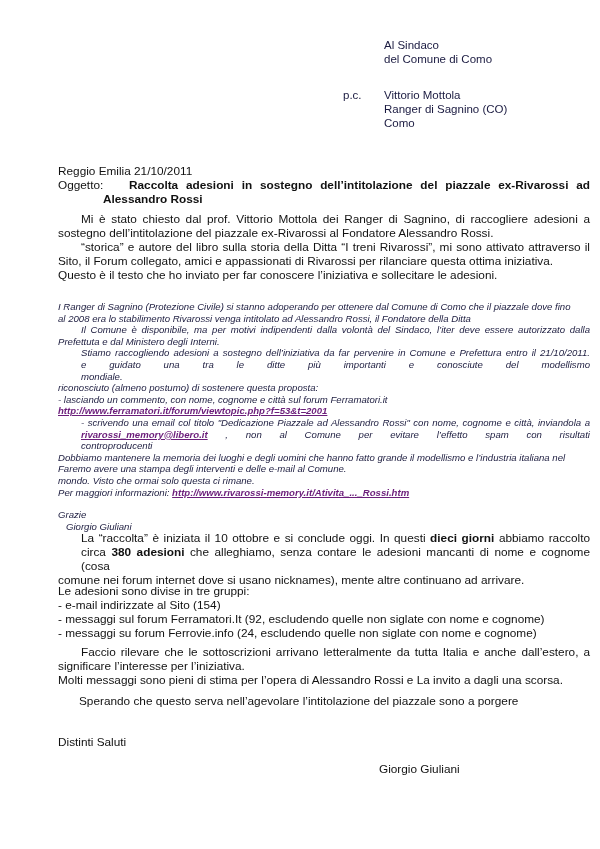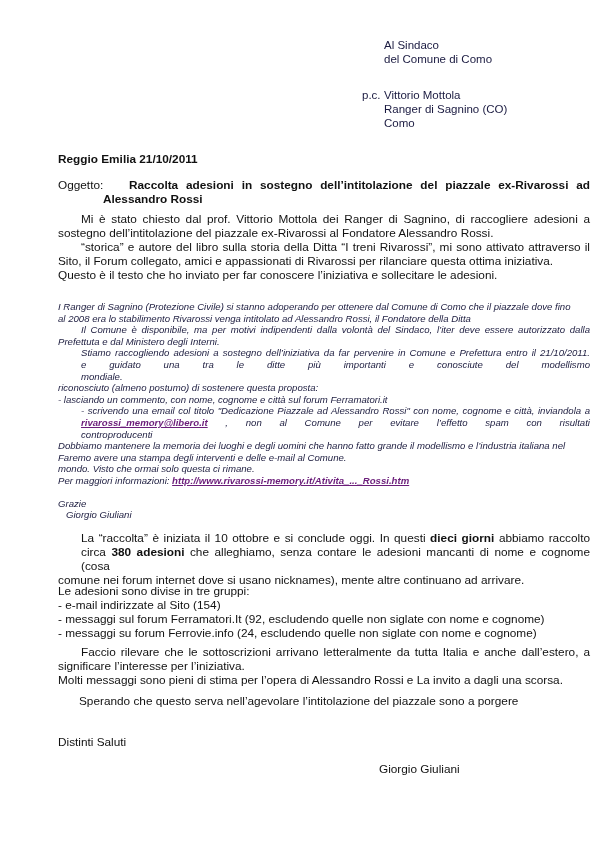--- a/index.html
+++ b/index.html
@@ -15,28 +15,28 @@
     .jline { display: block; text-align: justify; text-align-last: justify; padding-left: 23px; }
   </style>
 </head>
 <body>
 
 <div class="abs addr" style="left:384px; top:38px;">
   <span class="line">Al Sindaco</span>
   <span class="line">del Comune di Como</span>
 </div>
 
-<div class="abs addr" style="left:362px; top:88px;">p.c.</div>
+<div class="abs addr" style="left:343px; top:88px;">p.c.</div>
 <div class="abs addr" style="left:384px; top:88px;">
   <span class="line">Vittorio Mottola</span>
   <span class="line">Ranger di Sagnino (CO)</span>
   <span class="line">Como</span>
 </div>
 
-<div class="abs main" style="left:58px; top:152px;font-weight:bold;">Reggio Emilia 21/10/2011</div>
+<div class="abs main" style="left:58px; top:164px;">Reggio Emilia 21/10/2011</div>
 
 <div class="abs main" style="left:58px; top:178px;">Oggetto:</div>
 <div class="abs main bold" style="left:110px; top:178px; width:480px;">
   <span class="jline" style="margin-left:-4px;">Raccolta adesioni in sostegno dell’intitolazione del piazzale ex-Rivarossi ad</span>
   <span class="line" style="margin-left:-7px;">Alessandro Rossi</span>
 </div>
 
 <div class="abs main" style="left:58px; top:212px; width:532px;">
   <span class="jline">Mi è stato chiesto dal prof. Vittorio Mottola dei Ranger di Sagnino, di raccogliere adesioni a</span>
   <span class="line">sostegno dell’intitolazione del piazzale ex-Rivarossi al Fondatore Alessandro Rossi.</span>
@@ -47,20 +47,23 @@
 
 <div class="abs italic" style="left:58px; top:301px; width:532px;">
   <span class="line">I Ranger di Sagnino (Protezione Civile) si stanno adoperando per ottenere dal Comune di Como che il piazzale dove fino</span>
   <span class="line">al 2008 era lo stabilimento Rivarossi venga intitolato ad Alessandro Rossi, il Fondatore della Ditta</span>
   <span class="jline">Il Comune è disponibile, ma per motivi indipendenti dalla volontà del Sindaco, l’iter deve essere autorizzato dalla</span>
   <span class="line">Prefettuta e dal Ministero degli Interni.</span>
   <span class="jline">Stiamo raccogliendo adesioni a sostegno dell’iniziativa da far pervenire in Comune e Prefettura entro il 21/10/2011.</span>
   <span class="jline" style="word-spacing:20px;">e guidato una tra le ditte più importanti e conosciute del modellismo mondiale.</span>
   <span class="line">riconosciuto (almeno postumo) di sostenere questa proposta:</span>
   <span class="line">- lasciando un commento, con nome, cognome e città sul forum Ferramatori.it</span>
+  <span class="line">
+    <a class="link">http://www.ferramatori.it/forum/viewtopic.php?f=53&amp;t=2001</a>
+  </span>
   <span class="jline">- scrivendo una email col titolo "Dedicazione Piazzale ad Alessandro Rossi" con nome, cognome e città, inviandola a</span>
   <span class="jline">
     <a class="link">rivarossi_memory@libero.it</a><span style="word-spacing:14px;"> , non al Comune per evitare l’effetto spam con risultati controproducenti</span>
   </span>
   <span class="line">Dobbiamo mantenere la memoria dei luoghi e degli uomini che hanno fatto grande il modellismo e l’industria italiana nel</span>
   <span class="line">Faremo avere una stampa degli interventi e delle e-mail al Comune.</span>
   <span class="line">mondo. Visto che ormai solo questa ci rimane.</span>
   <span class="line">
     <span>Per maggiori informazioni: </span><a class="link">http://www.rivarossi-memory.it/Ativita_..._Rossi.htm</a>
   </span>

